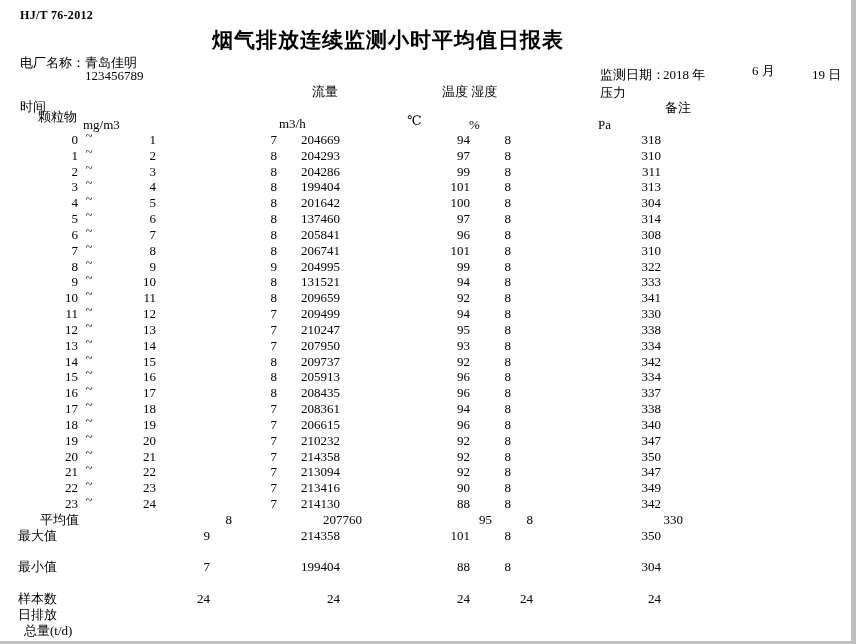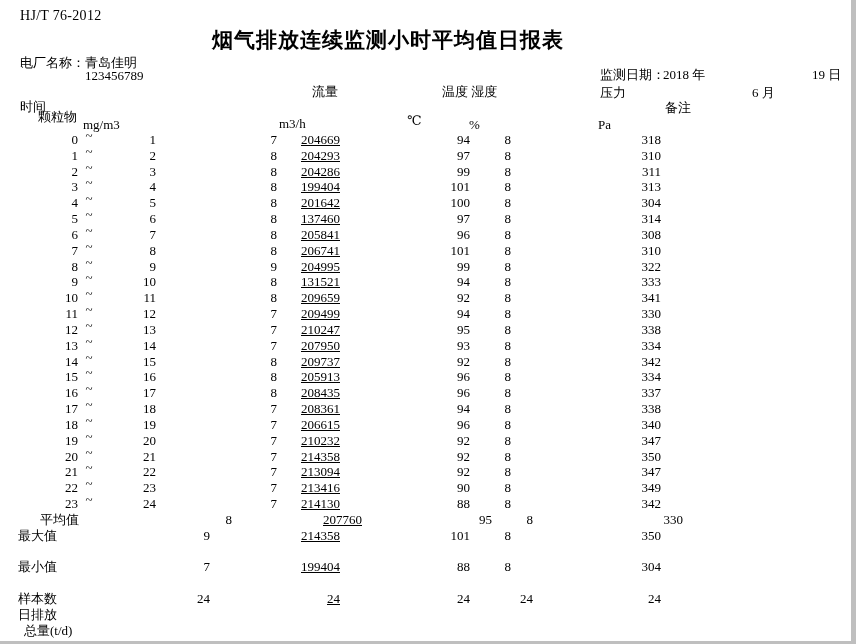--- a/index.html
+++ b/index.html
@@ -3,49 +3,49 @@
 <meta charset="utf-8">
 <style>
   html,body{margin:0;padding:0;}
   body{
     width:856px;height:644px;position:relative;overflow:hidden;
     background:#ffffff;color:#000000;
     font-family:"Liberation Serif","DejaVu Serif",serif;
     font-size:13px;
   }
   .abs{position:absolute;white-space:nowrap;}
-  #standard-code{left:20px;top:8px;font-size:14px;font-weight:normal;letter-spacing:.3px;}
+  #standard-code{left:20px;top:8px;font-size:12px;font-weight:bold;letter-spacing:.3px;}
   #doc-title{left:212px;top:26px;font-size:21px;font-weight:bold;letter-spacing:1px;}
   #plant-line{left:20px;top:54px;}
   #tick-mark{left:20px;top:64px;font-size:12px;}
   #plant-code{left:85px;top:68px;}
   #date-label{left:600px;top:66px;}
   #date-year{left:663px;top:66px;}
-  #date-month{left:752px;top:84px;}
+  #date-month{left:752px;top:62px;}
   #date-day{left:812px;top:66px;}
   #hdr-particulate{left:38px;top:83px;margin-top:25px;}
   #hdr-flow{left:312px;top:83px;}
   #hdr-temp-hum{left:442px;top:83px;}
   #hdr-pressure{left:600px;top:84px;}
   #hdr-time{left:20px;top:98px;}
   #hdr-remark{left:665px;top:99px;}
   #unit-pm{left:83px;top:117px;}
   #unit-flow{left:279px;top:116px;}
   #unit-temp{left:407px;top:113px;}
   #unit-hum{left:469px;top:117px;}
   #unit-press{left:598px;top:117px;}
 
   #rows{position:absolute;left:0;top:132px;width:856px;height:512px;}
   .trow{position:absolute;left:0;width:856px;height:16px;}
   .c{position:absolute;text-align:right;line-height:16px;}
   .c-start{left:0;width:78px;}
   .c-tilde{left:82px;width:14px;text-align:center;top:-4px;}
   .c-end{left:106px;width:50px;}
   .c-pm{left:197px;width:80px;}
-  .c-flow{left:250px;width:90px;text-decoration:underline;}
+  .c-flow{left:250px;width:90px;}
   .c-temp{left:390px;width:80px;}
   .c-hum{left:451px;width:60px;}
   .c-hum.wide{width:82px;}
   .c-press{left:581px;width:80px;}
   .c-label{left:18px;width:160px;text-align:left;}
   .s-pm{left:130px;width:80px;}
 
   .edge{position:absolute;background:#bfbfbf;}
   #edge-right{left:851px;top:0;width:5px;height:644px;}
   #edge-bottom{left:0;top:641px;width:856px;height:3px;}

